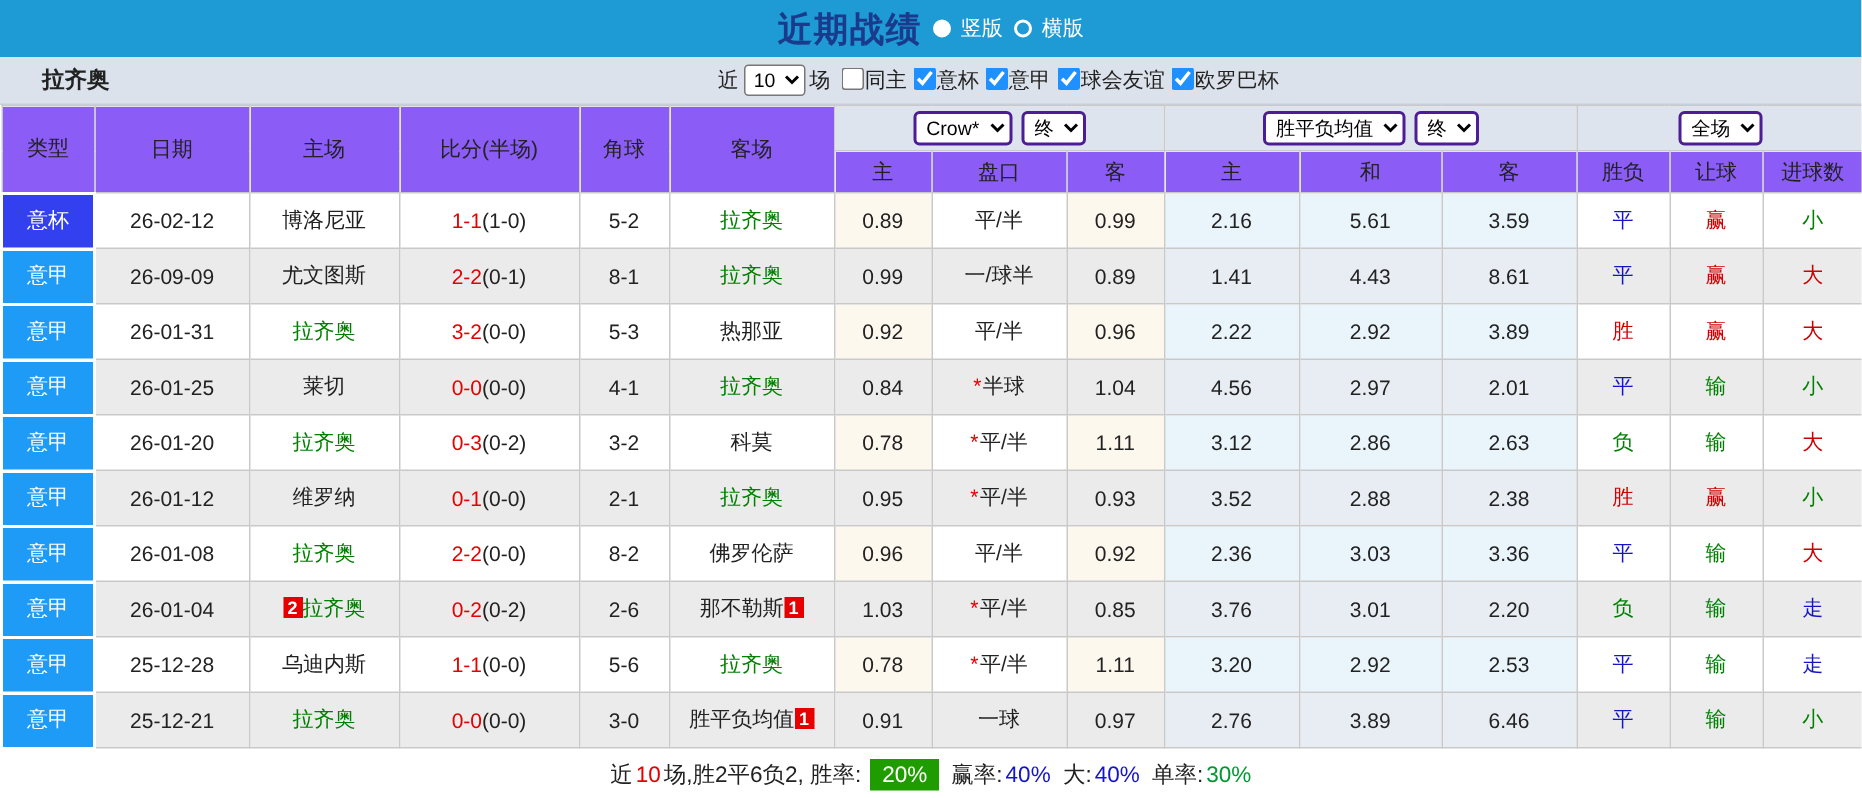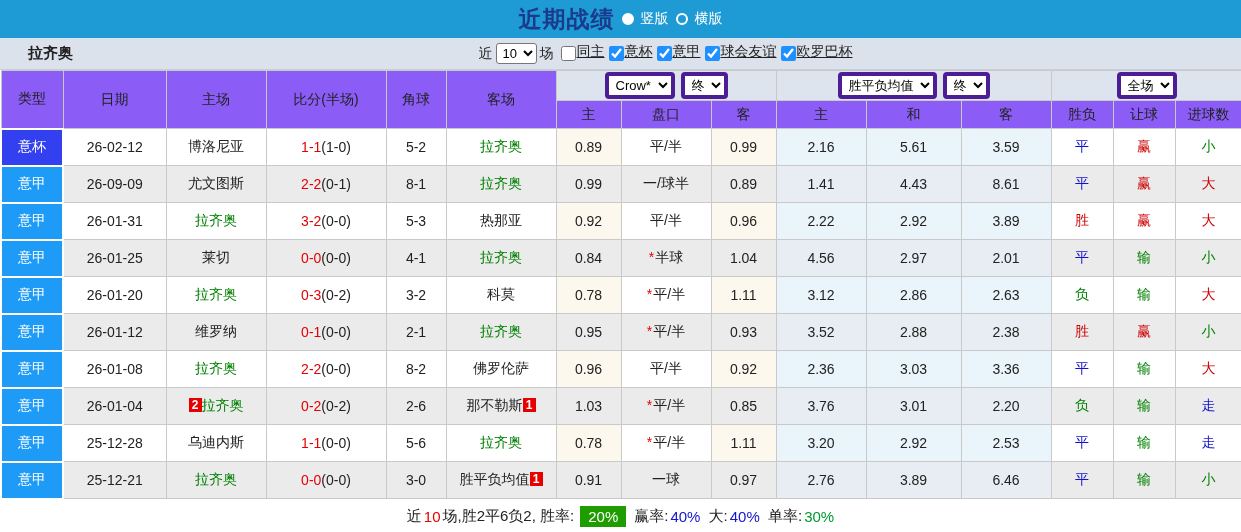--- a/index.html
+++ b/index.html
@@ -20,35 +20,35 @@
   
   .filterbar {
     height:32px; background:#dce2eb; display:flex; align-items:center;
     position:relative; border-bottom:1px solid #c8cfd9;
   }
   .filterbar .team { position:absolute; left:28px; font-size:15px; font-weight:bold; color:#222; }
   .filter-controls { margin:0 auto; display:flex; align-items:center; gap:3px; font-size:14px; padding-left:90px; }
   .filter-controls select {
     font-size:13px; padding:1px 2px; border:1px solid #777; border-radius:3px; background:#fff;
   }
-  label.cb { display:inline-flex; align-items:flex-end; margin-left:4px; cursor:pointer;text-decoration:underline; }
+  label.cb { display:inline-flex; align-items:flex-start; margin-left:4px; cursor:pointer; }
   label.cb input { width:15px; height:15px; accent-color:#1e90ff; margin-right:1px; cursor:pointer; }
   label.cb span { font-size:14px; }
   
   table { width:1241px; border-collapse:collapse; table-layout:fixed; }
   th, td {
     border:1px solid #c9c9c9; text-align:center; vertical-align:middle;
     font-size:14px; overflow:hidden; white-space:nowrap;
   }
   thead th { background:#8b5cf6; font-weight:normal; color:#222; }
   thead tr.hdr-top th { height:30px; }
   thead tr.hdr-bot th { height:28px; }
   thead th.grp { background:#dee4ee; }
   thead select {
-    font-size:13px; padding:1px 3px; border:4px solid #4c1d95; border-radius:4px; background:#fff; margin:0 3px;
+    font-size:13px; padding:1px 3px; border:2px solid #4c1d95; border-radius:4px; background:#fff; margin:0 3px;
   }
   tbody td { height:37px; }
   tbody tr:nth-child(odd) td { background:#fff; }
   tbody tr:nth-child(odd) td.col-odds { background:#fdf8ee; }
   tbody tr:nth-child(odd) td.col-mean { background:#e9f4fb; }
   tbody tr:nth-child(even) td { background:#ebebeb; }
   tbody tr:nth-child(even) td.col-mean { background:#e7edf2; }
   td.dark-left, th.dark-left { border-left:1px solid #8a8a8a; }
   td.type { color:#fff; border:2px solid #fff; font-size:14px; }
   .team-green { color:#008000; }

